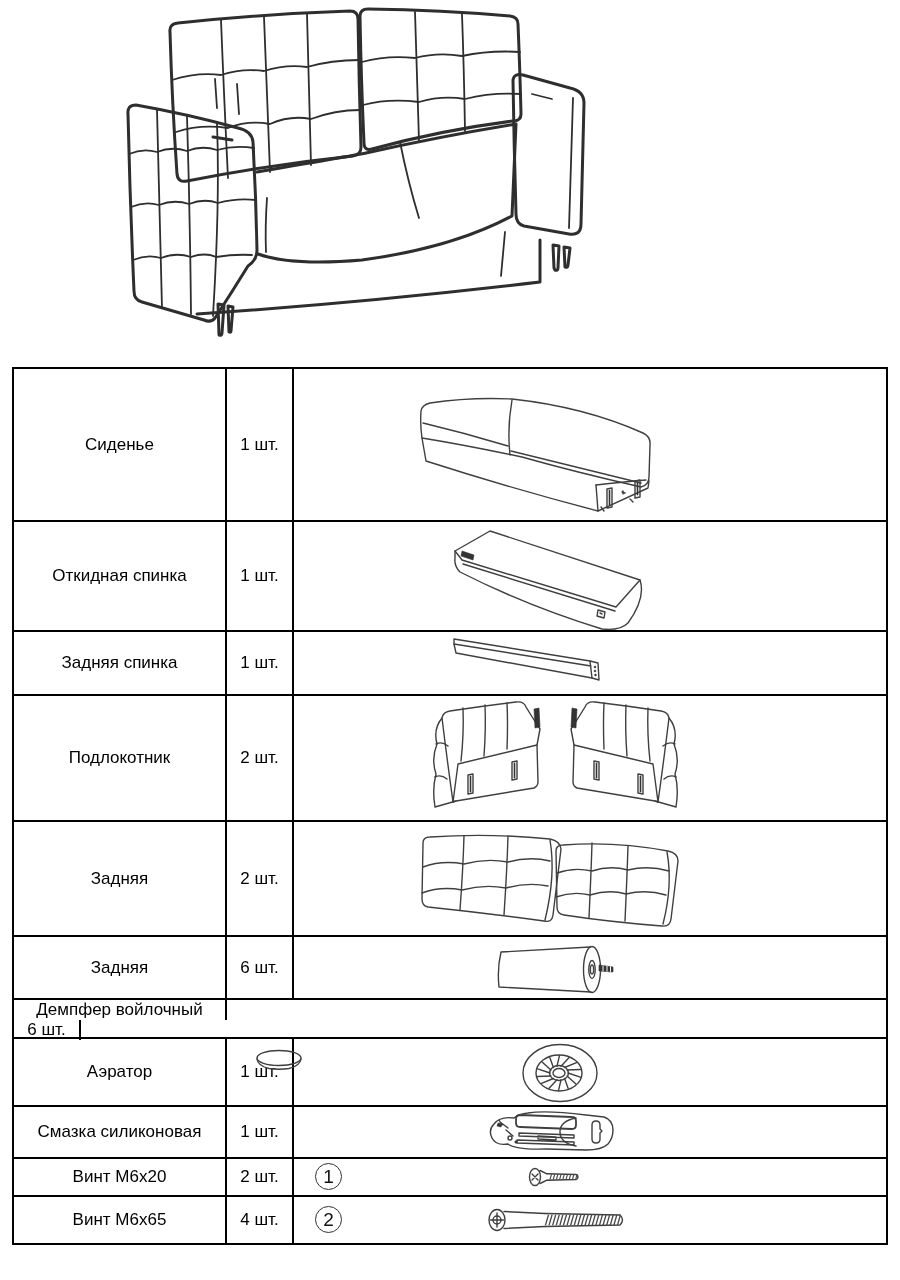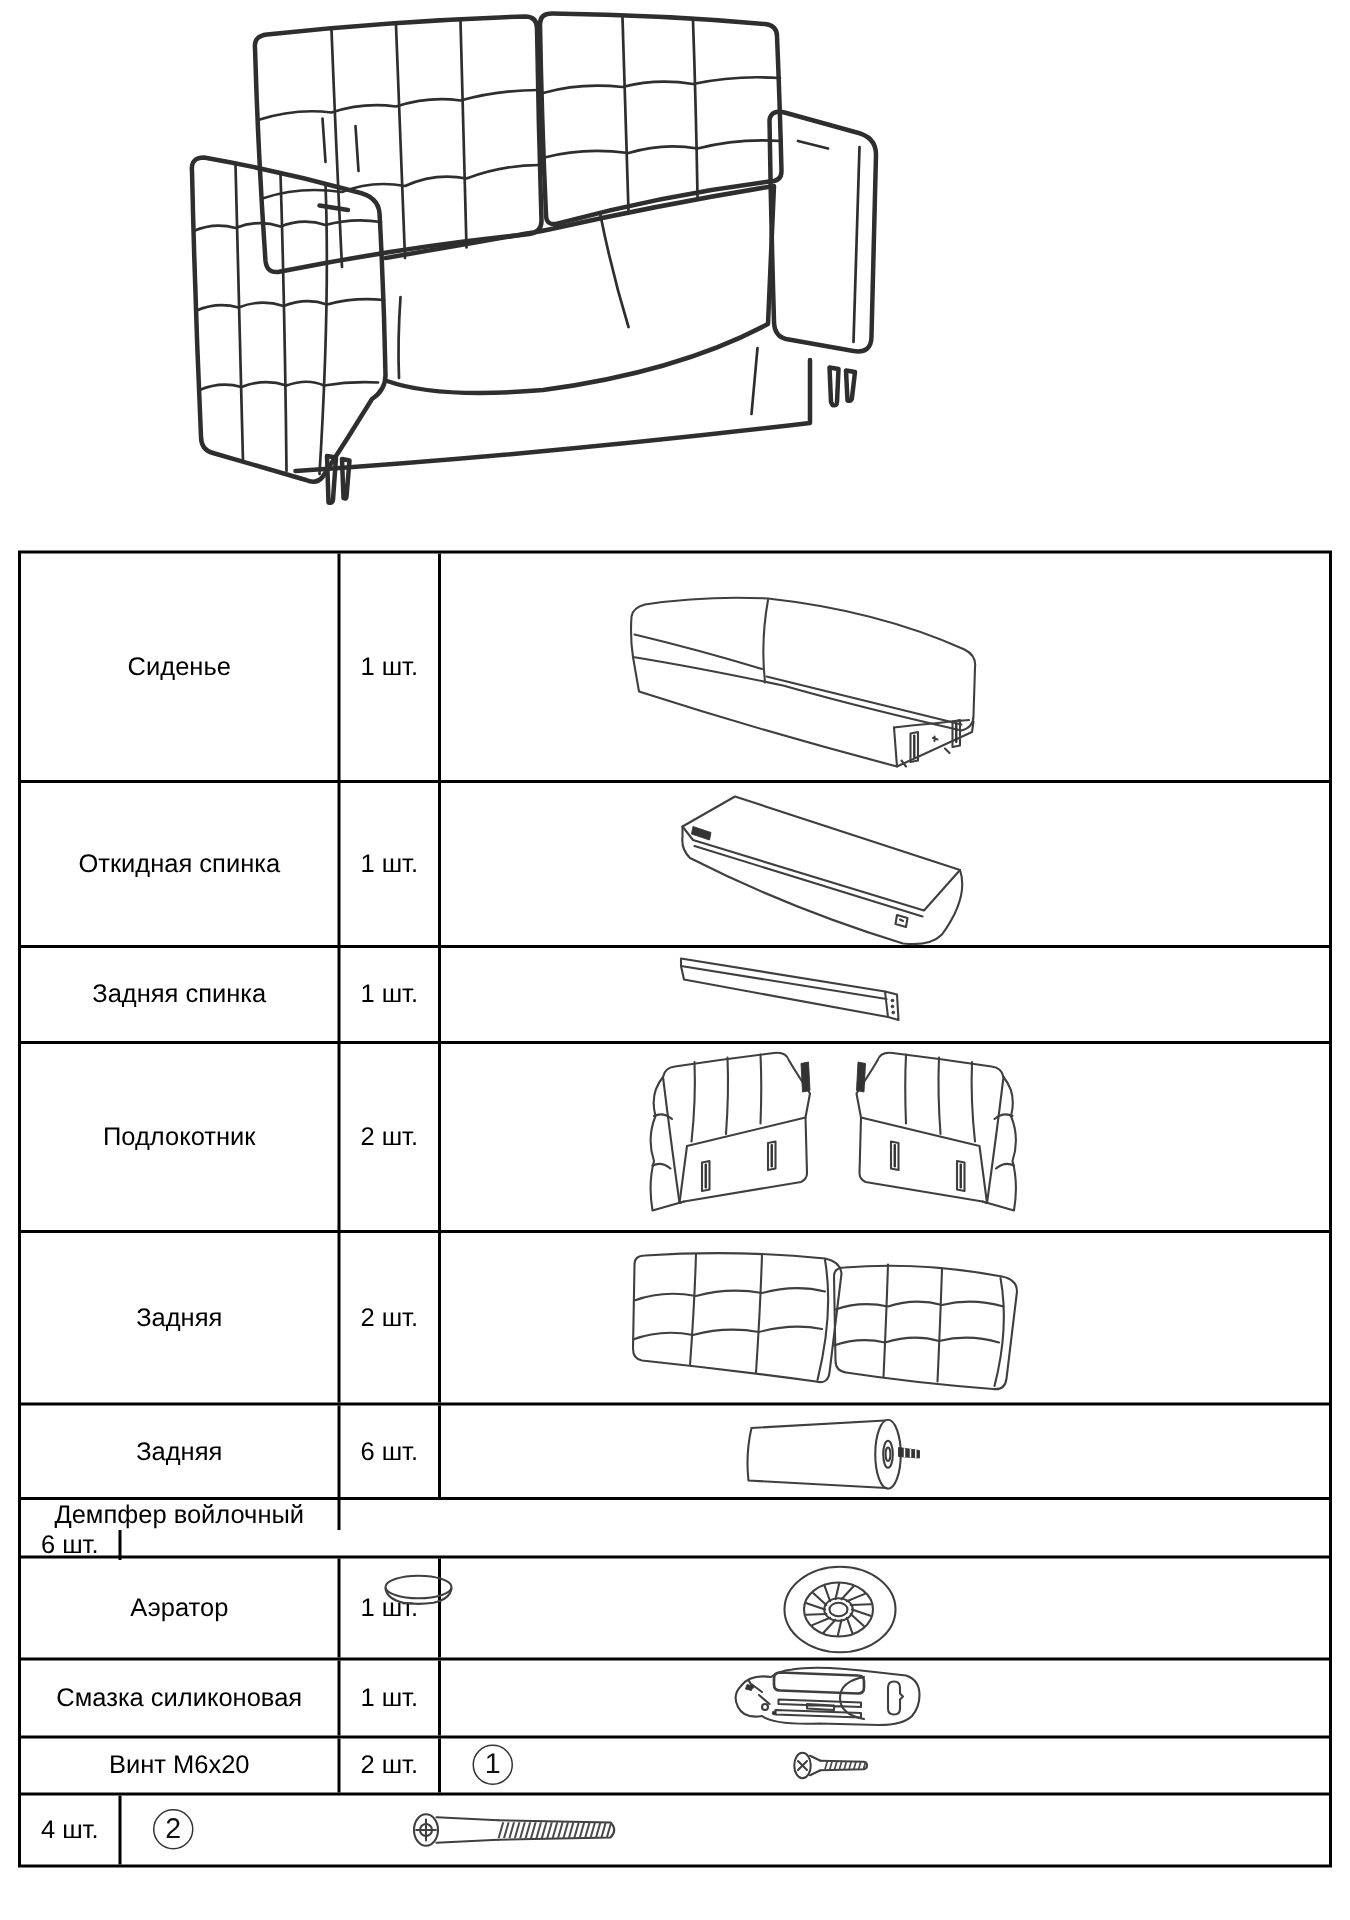--- a/index.html
+++ b/index.html
@@ -242,20 +242,21 @@
           <path class="ln" d="M12,3.5 L19,6.8 M12,16.5 L19,13.2"></path>
           <path class="ln" d="M19,6.8 L48,7.5 Q50,8 50,10 Q50,12 48,12.5 L19,13.2"></path>
           <g transform="skewX(-16)">
             <line x1="25" y1="10" x2="53" y2="10" stroke="#4a4a4a" stroke-width="5.4" stroke-dasharray="1.2 2"></line>
           </g>
         </svg>
       </div>
     </div>
 
     <div class="prow r11">
+      <div class="c-name">Винт М6х65</div>
       <div class="c-qty">4 шт.</div>
       <div class="c-img">
         <div class="marker" style="top:9px">2</div>
         <svg class="ill" style="left:194px;top:10px" width="140" height="26" viewBox="0 0 140 26">
           <ellipse class="ln" cx="9" cy="13" rx="8" ry="10.5"></ellipse>
           <circle class="ln" cx="9" cy="13" r="4"></circle>
           <path class="ln" d="M9,6 L9,20 M2.5,13 L15.5,13"></path>
           <path class="ln" d="M16,4.5 L57,6.5 M16,21.5 L57,19.5"></path>
           <path class="ln" d="M57,6.5 L132,8 Q137,13 132,18 L57,19.5"></path>
           <g transform="skewX(-16)">

